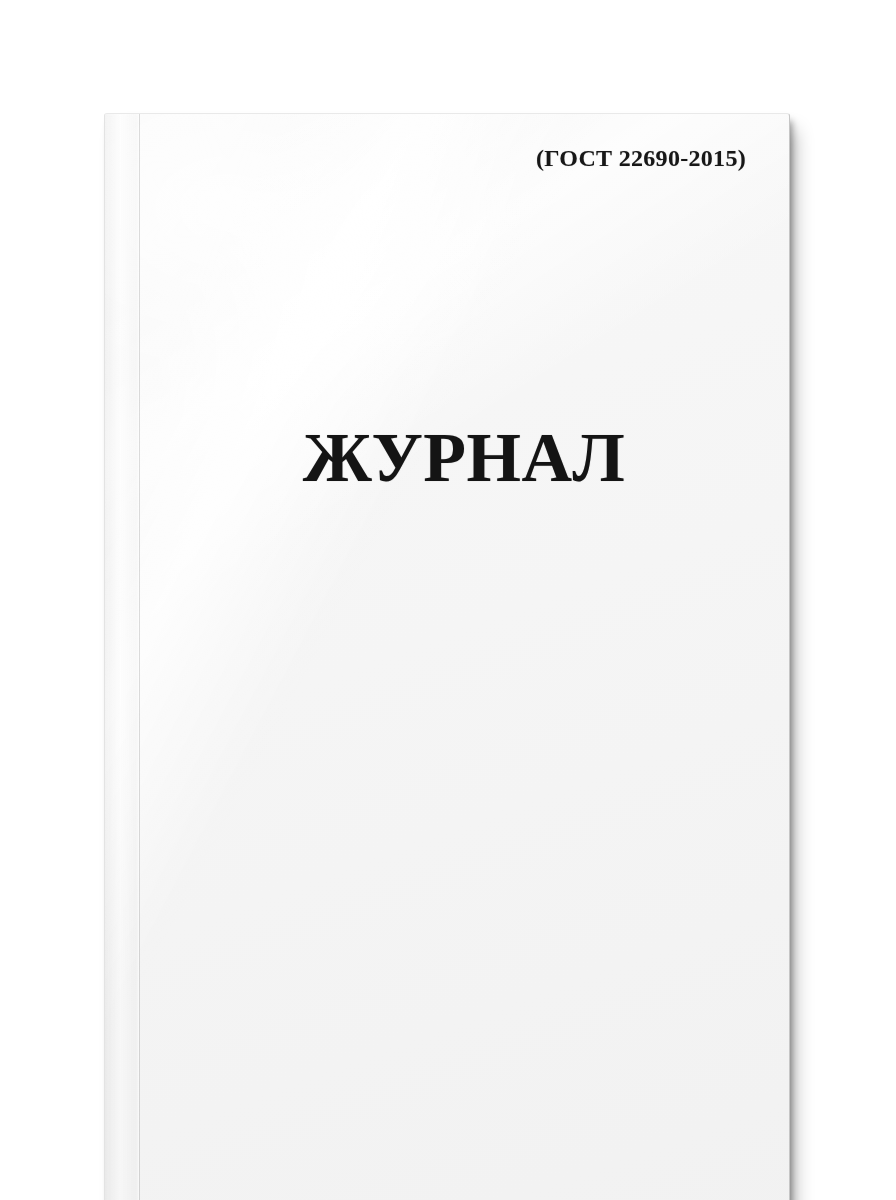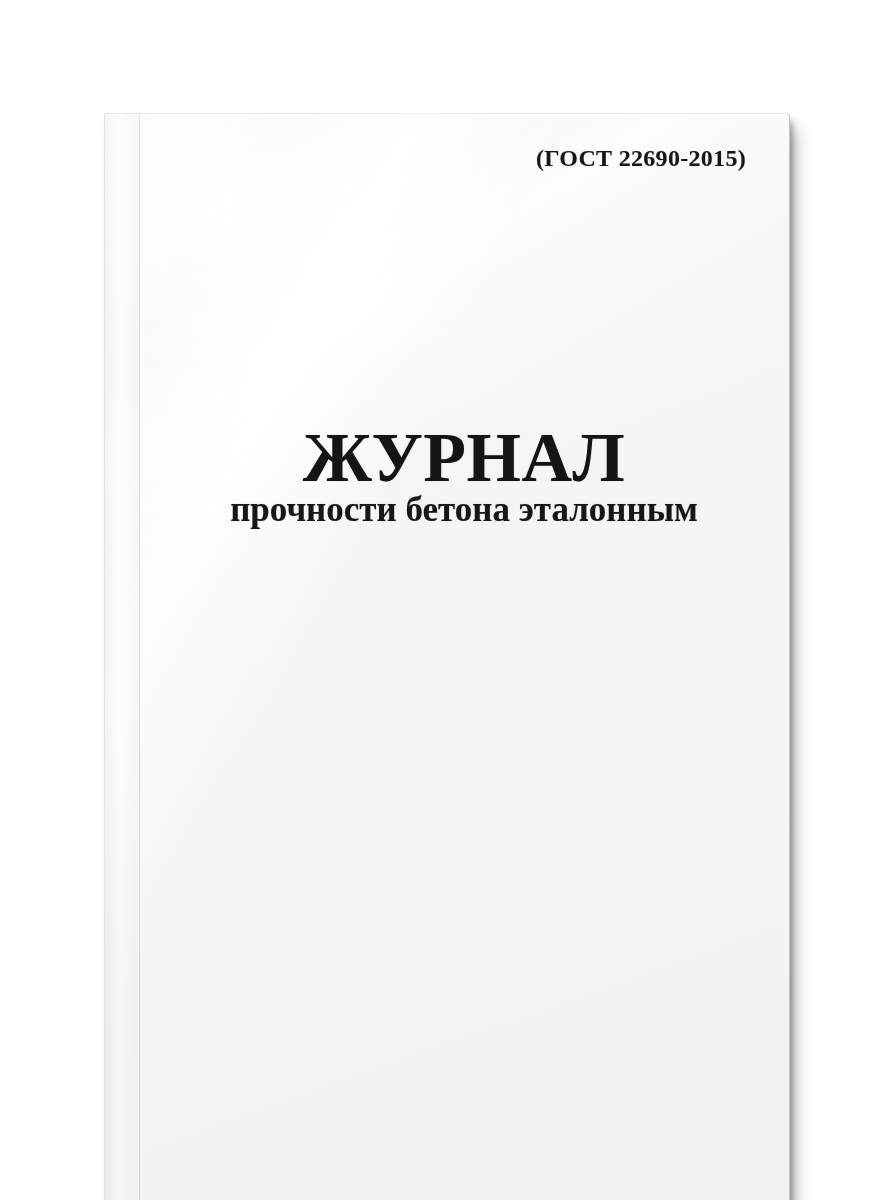--- a/index.html
+++ b/index.html
@@ -115,16 +115,15 @@
 <div class="book">
   <div class="sheen"></div>
   <div class="spine"></div>
 
   <div class="gost-label">(ГОСТ 22690-2015)</div>
 
   <div class="title-block">
     <h1 class="journal-title">ЖУРНАЛ</h1>
 
     <div class="journal-subtitle">
-      <div>прочности бетона эталонным</div>
     </div>
   </div>
 </div>
 
 </body></html>

